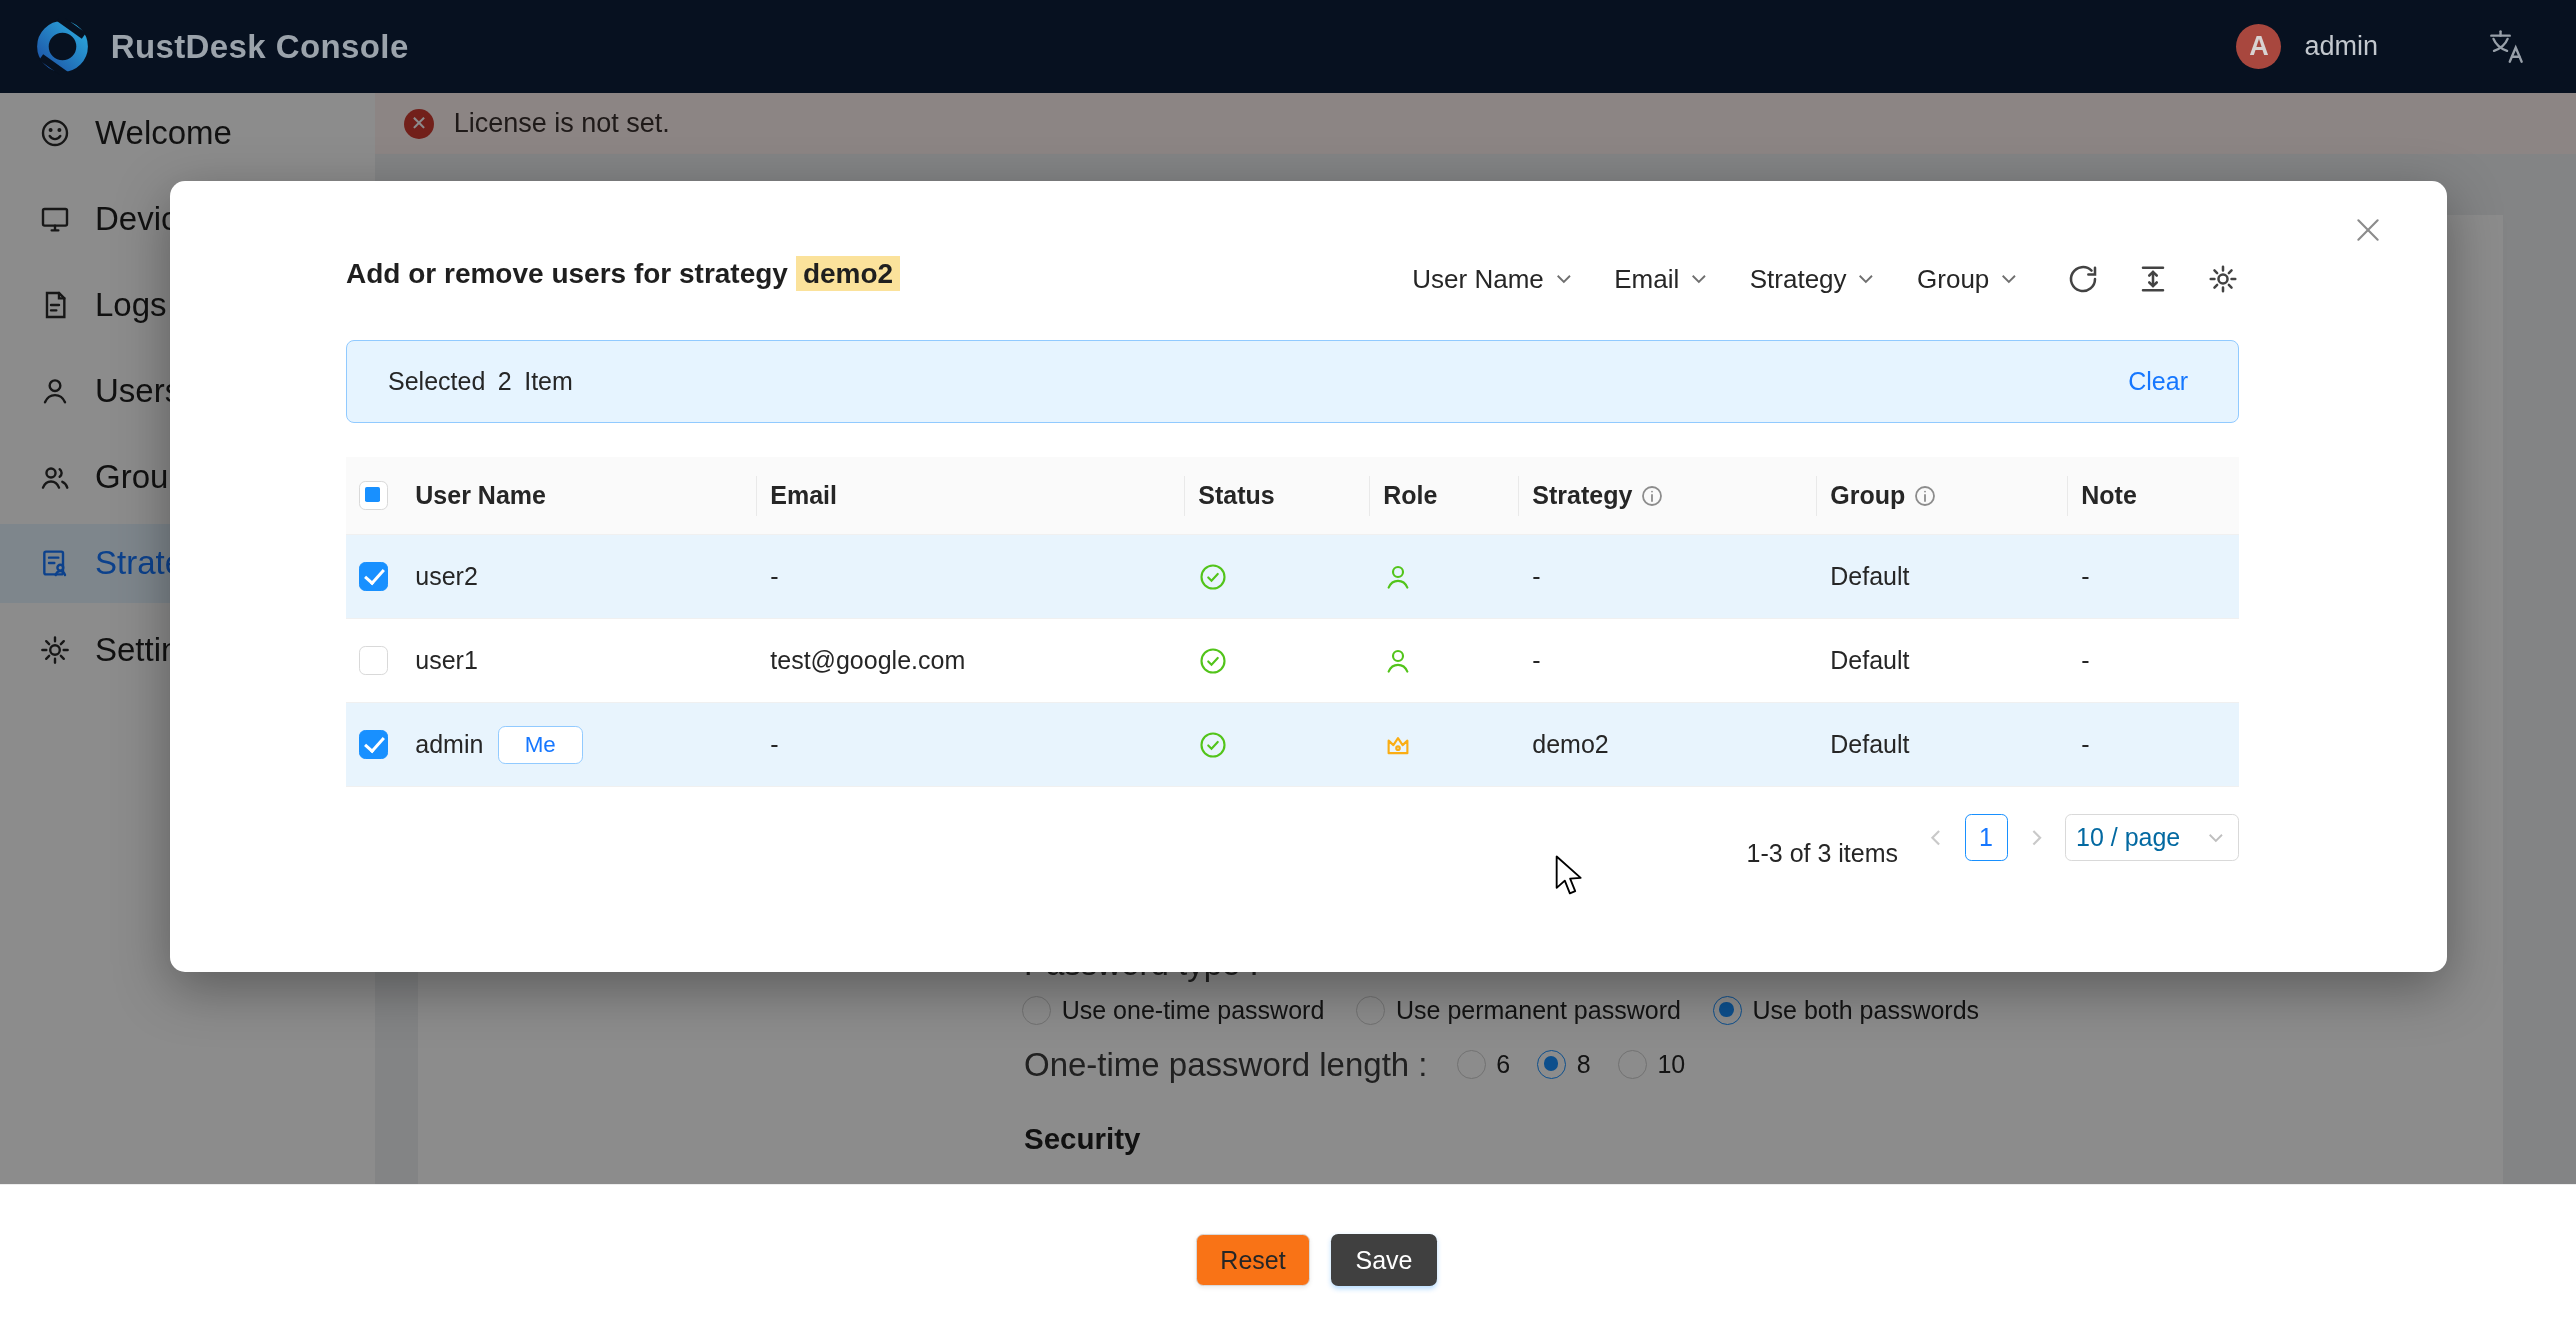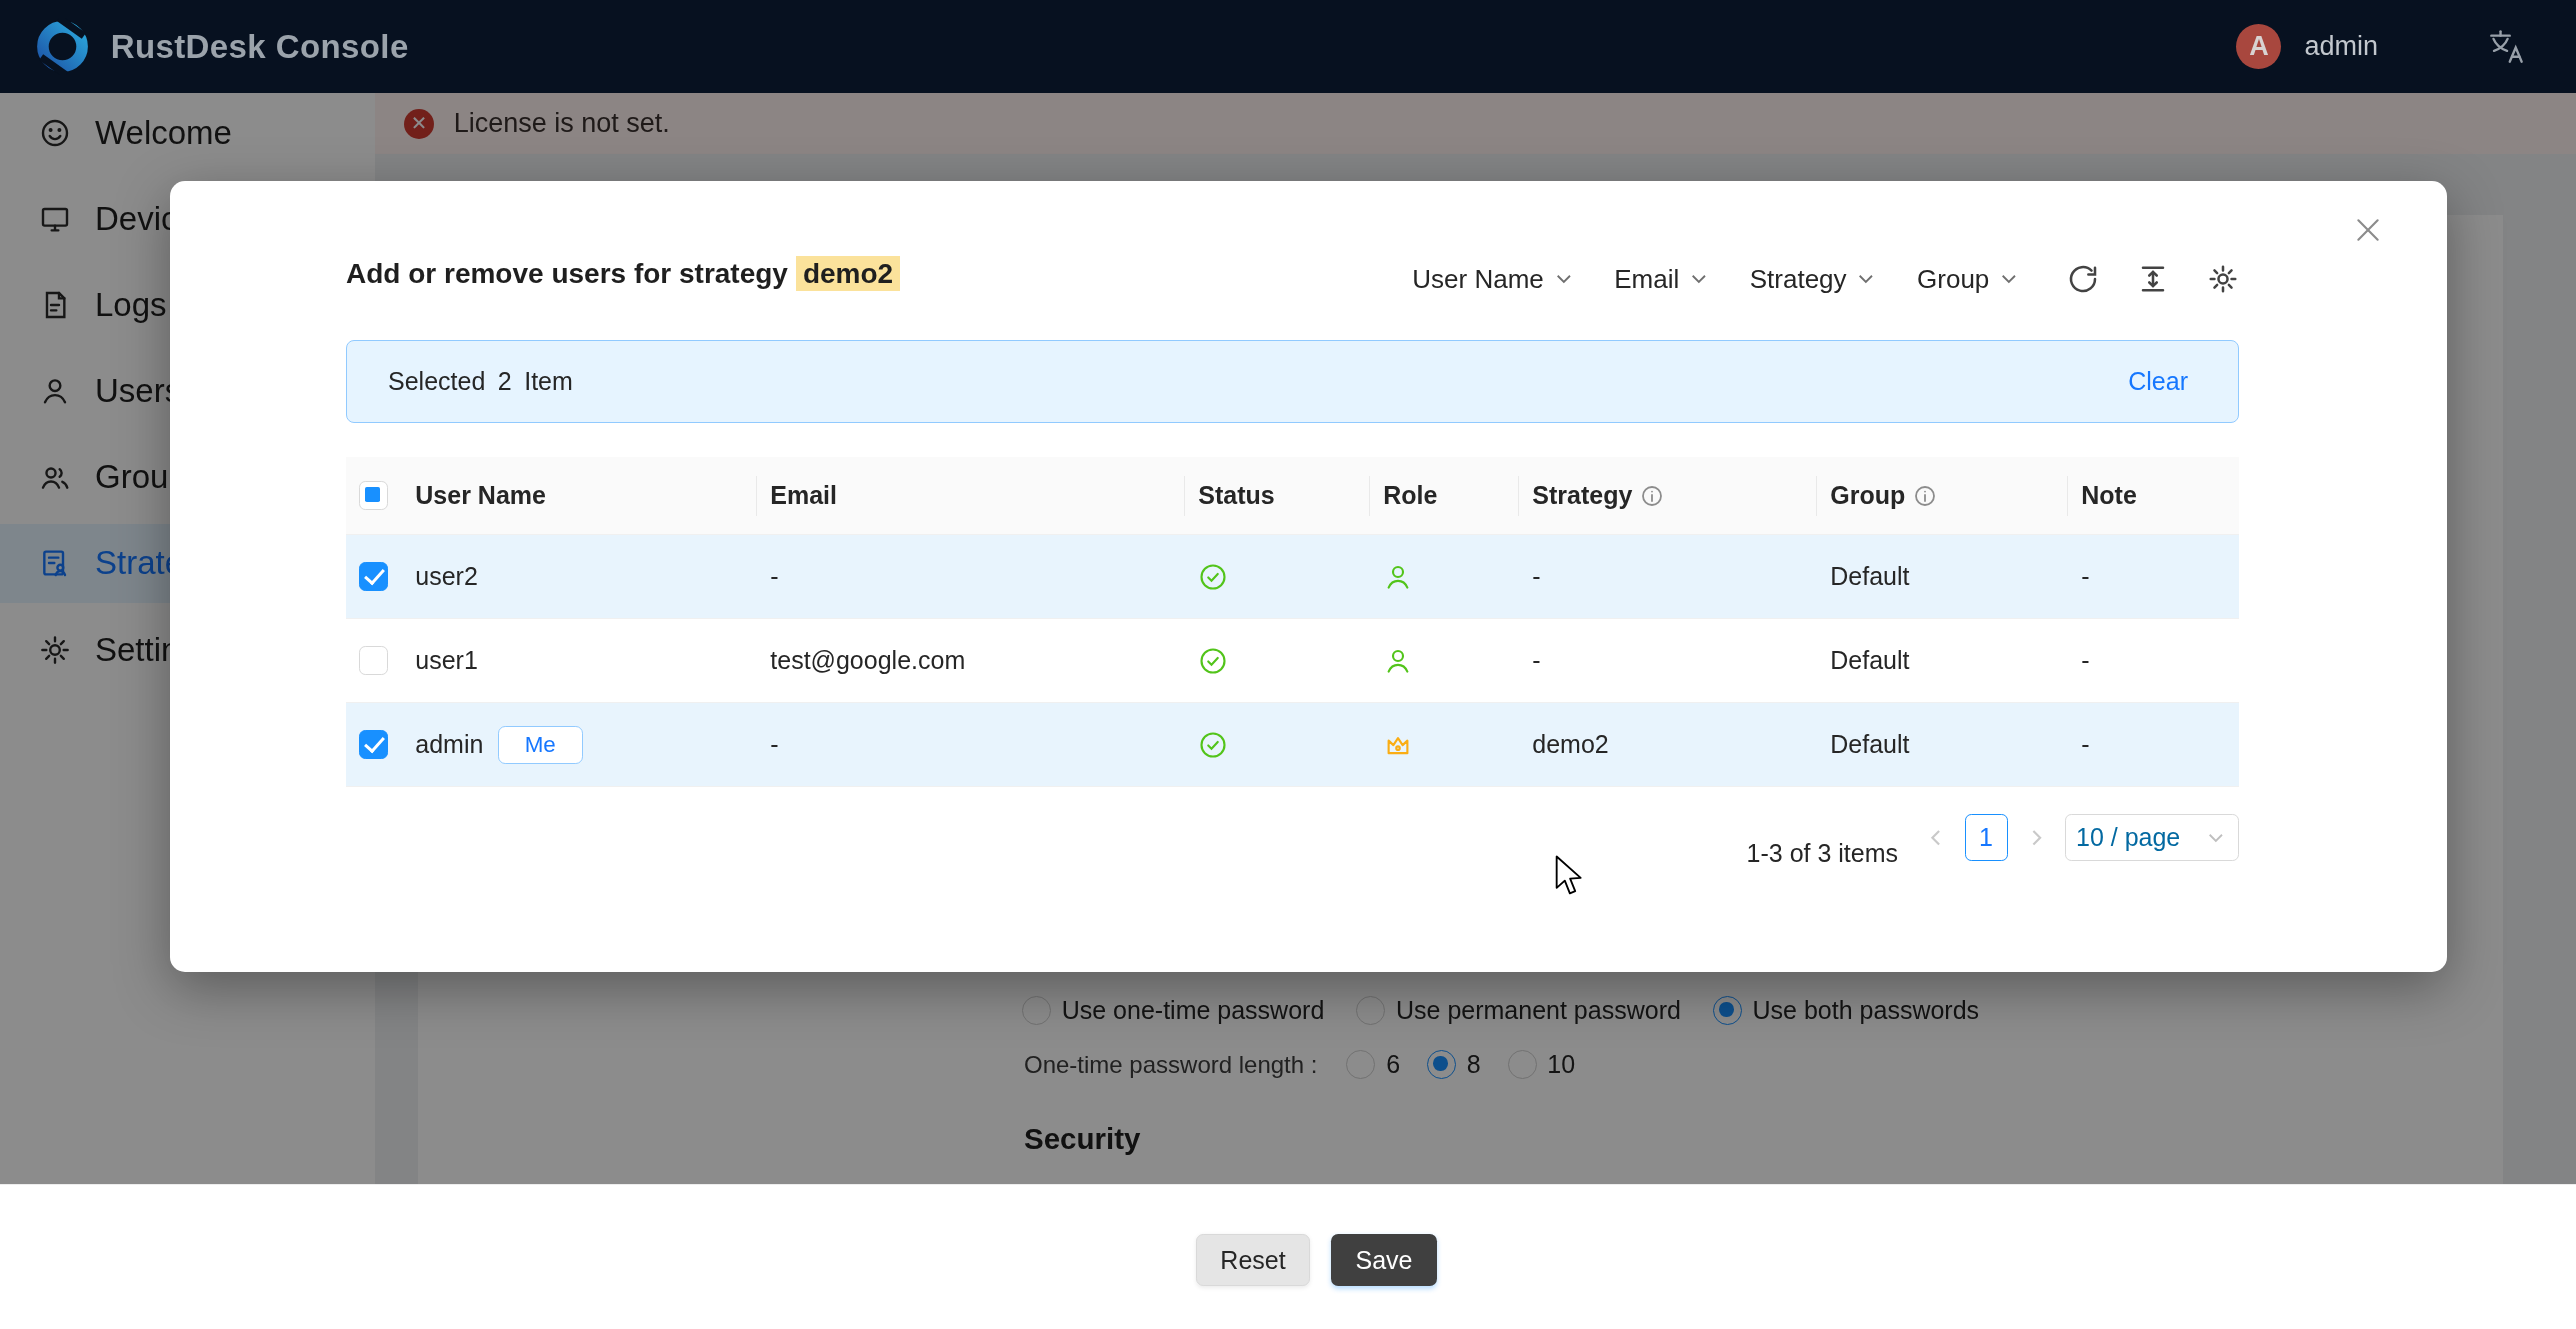--- a/index.html
+++ b/index.html
@@ -22,35 +22,35 @@
   .side-item.selected { background:#e6f4ff; color:#1677ff; }
   .side-item.selected svg { stroke:#1677ff; }
 
   
   .main-bg { position:absolute; left:375px; top:93px; right:0; height:1091px; background:#eef0f3; z-index:1; }
   .license-banner { position:absolute; left:375px; top:93px; right:0; height:61px; background:#fff2f0; display:flex; align-items:center; z-index:2; }
   .err-badge { width:30px; height:30px; border-radius:50%; background:#cf3b31; color:#fff; font-size:19.7px; display:flex; align-items:center; justify-content:center; margin-left:29px; }
   .license-text { margin-left:19.7px; font-size:27px; color:#39302e; }
   .content-card { position:absolute; left:418px; top:215px; width:2085px; bottom:0; background:#ffffff; z-index:1; }
   .bg-abs { position:absolute; z-index:2;justify-content:flex-end; }
-  .form-label { font-size:24px; color:#3c3c3c; }
+  .form-label { font-size:33px; color:#3c3c3c; }
   .radio-row { display:flex; align-items:center; }
   .radio { width:29px; height:29px; border-radius:50%; border:1.8px solid #cfcfcf; background:#fff; position:relative; flex:0 0 29px; }
   .radio.sel { border-color:#1890ff; }
   .radio.sel::after { content:''; position:absolute; left:5.4px; top:5.4px; width:14.3px; height:14.3px; border-radius:50%; background:#1890ff; }
   .radio-label { font-size:25px; color:#262626; margin-left:10.7px; }
   .security-heading { font-size:29.5px; font-weight:700; color:#1f1f1f; }
 
   
   .overlay { position:absolute; left:0; top:93px; width:2576px; height:1091px; background:rgba(0,0,0,0.45); z-index:5; }
 
   
   .footer-bar { position:absolute; left:0; top:1184px; width:2576px; height:145px; background:#ffffff; border-top:0.9px solid #ededed; z-index:6; }
   .btn { position:absolute; top:49px; height:52px; border-radius:7.2px; font-size:25px; font-family:"Liberation Sans",sans-serif; display:flex; align-items:center; justify-content:center; cursor:pointer; }
-  .btn-reset { left:1196px; width:114px; background:#e5e5e5; border:0.9px solid #d9d9d9; color:#262626; box-shadow:0 1.8px 4.5px rgba(0,0,0,0.08); }
+  .btn-reset { left:1196px; width:114px; background:#f97316; border:0.9px solid #d9d9d9; color:#262626; box-shadow:0 1.8px 4.5px rgba(0,0,0,0.08); }
   .btn-save { left:1331px; width:106px; background:#404040; border:none; color:#fff; box-shadow:0 2.7px 5.4px rgba(24,144,255,0.3); }
 
   
   .modal { position:absolute; left:170px; top:181px; width:2277px; height:791px; background:#fff; border-radius:15px; box-shadow:0 16px 54px rgba(0,0,0,0.35); z-index:10; }
   .modal-close { position:absolute; right:64px; top:34px; width:30px; height:30px; cursor:pointer; }
   .m-title { position:absolute; left:176px; top:77px; font-size:28px; font-weight:600; color:#1f1f1f; }
   .m-title .hl { background:#fbe29b; padding:1.8px 7.2px; font-weight:700; }
   .m-filters { position:absolute; right:208px; top:82px; display:flex; align-items:center; gap:41px; }
   .filter { display:flex; align-items:center; gap:9.8px; cursor:pointer; }
   .filter span { font-size:26px; color:#262626; }

